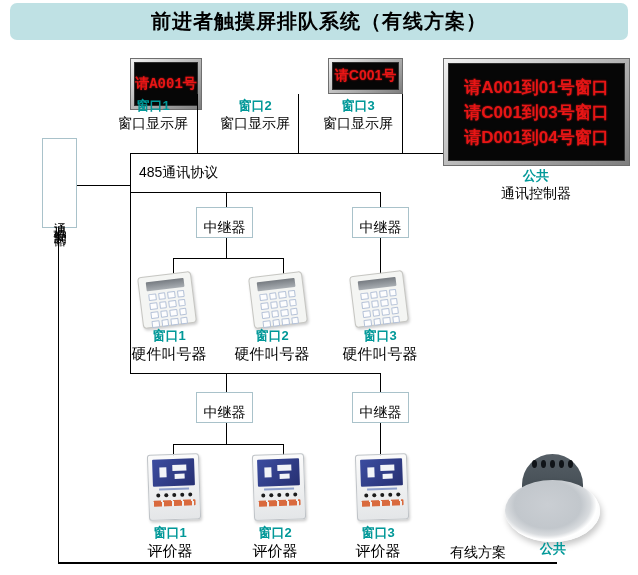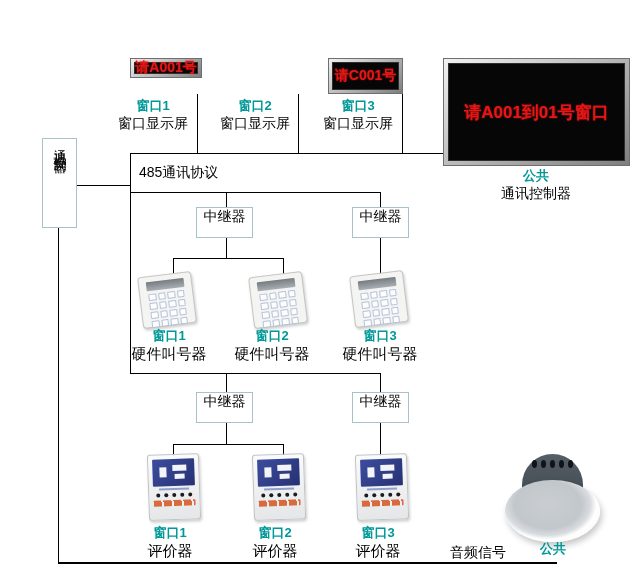--- a/index.html
+++ b/index.html
@@ -27,21 +27,21 @@
     display:flex;align-items:center;justify-content:center;
     text-shadow:0 0 2px rgba(255,30,30,.6);
   }
   .ledscreen.multi{flex-direction:column;justify-content:center;align-items:center;}
   .ledscreen.multi div{line-height:25px;font-size:17px;white-space:nowrap;}
   .lblblock{position:absolute;text-align:center;line-height:1.12;}
   .win{color:#009898;font-size:13px;font-weight:bold;}
   .dev{color:#000;font-size:14px;margin-top:2px;}
   .nodebox{
     position:absolute;box-sizing:border-box;background:#fff;border:1px solid #a9c2ca;
-    display:flex;align-items:flex-start;justify-content:center;font-size:14px;
+    display:flex;align-items:flex-end;justify-content:center;font-size:14px;
   }
   .vtext{
     writing-mode:vertical-lr;text-orientation:upright;letter-spacing:3px;font-size:13px;
   }
   .bustext{position:absolute;font-size:14px;}
   
   .kiosk{position:absolute;left:18px;top:239px;width:86px;height:173px;}
   .kioskbody{
     position:absolute;left:6px;top:0;width:74px;height:164px;
     background:linear-gradient(100deg,#e9ebee 0%,#cfd3d8 35%,#aeb4bb 70%,#8f959d 100%);
@@ -107,22 +107,23 @@
     position:absolute;left:0;top:28px;width:95px;height:62px;border-radius:50%;
     background:radial-gradient(ellipse at 45% 40%,#caced3 0%,#c2c7cc 45%,#d9dcdf 58%,#ffffff 66%,#eef0f1 100%);
     box-shadow:2px 4px 6px rgba(0,0,0,.22);
   }
 </style>
 </head>
 <body>
 
 <div id="stage">
 
-
-  <div class="ledframe" style="left:130px;top:58px;width:72px;height:20px;">
+  <div class="titlebar">前进者触摸屏排队系统（有线方案）</div>
+
+  <div class="ledframe" style="left:130px;top:58px;width:72px;height:52px;font-family:Liberation Mono, monospace;">
     <div class="ledscreen" style="font-size:14px;">请A001号</div>
   </div>
   <div class="ledframe" style="left:328px;top:58px;width:75px;height:36px;">
     <div class="ledscreen" style="font-size:14px;">请C001号</div>
   </div>
 
   <div class="lblblock" style="left:116px;top:99px;width:74px;">
     <div class="win">窗口1</div>
     <div class="dev">窗口显示屏</div>
   </div>
@@ -131,20 +132,22 @@
     <div class="dev">窗口显示屏</div>
   </div>
   <div class="lblblock" style="left:321px;top:99px;width:74px;">
     <div class="win">窗口3</div>
     <div class="dev">窗口显示屏</div>
   </div>
 
   <div class="ledframe" style="left:443px;top:58px;width:187px;height:108px;padding:4px;">
     <div class="ledscreen multi">
       <div>请A001到01号窗口</div>
+      <div>请C001到03号窗口</div>
+      <div>请D001到04号窗口</div>
     </div>
   </div>
   <div class="lblblock" style="left:461px;top:169px;width:150px;">
     <div class="win">公共</div>
     <div class="dev">通讯控制器</div>
   </div>
 
   <div class="nodebox" style="left:42px;top:138px;width:35px;height:90px;">
     <span class="vtext">通讯控制器</span>
   </div>
@@ -334,21 +337,21 @@
   </div>
   <div class="lblblock" style="left:235px;top:526px;width:80px;">
     <div class="win">窗口2</div>
     <div class="dev" style="font-size:15px;">评价器</div>
   </div>
   <div class="lblblock" style="left:338px;top:526px;width:80px;">
     <div class="win">窗口3</div>
     <div class="dev" style="font-size:15px;">评价器</div>
   </div>
 
-  <div class="abs" style="left:440px;top:544px;width:76px;text-align:center;font-size:14px;">音频信号</div>
+  <div class="abs" style="left:440px;top:544px;width:76px;text-align:center;font-size:14px;">有线方案</div>
 
   <div class="speaker">
     <div class="spktop">
       <div class="spkvents">
           <span></span>
           <span></span>
           <span></span>
           <span></span>
           <span></span>
         </div>

